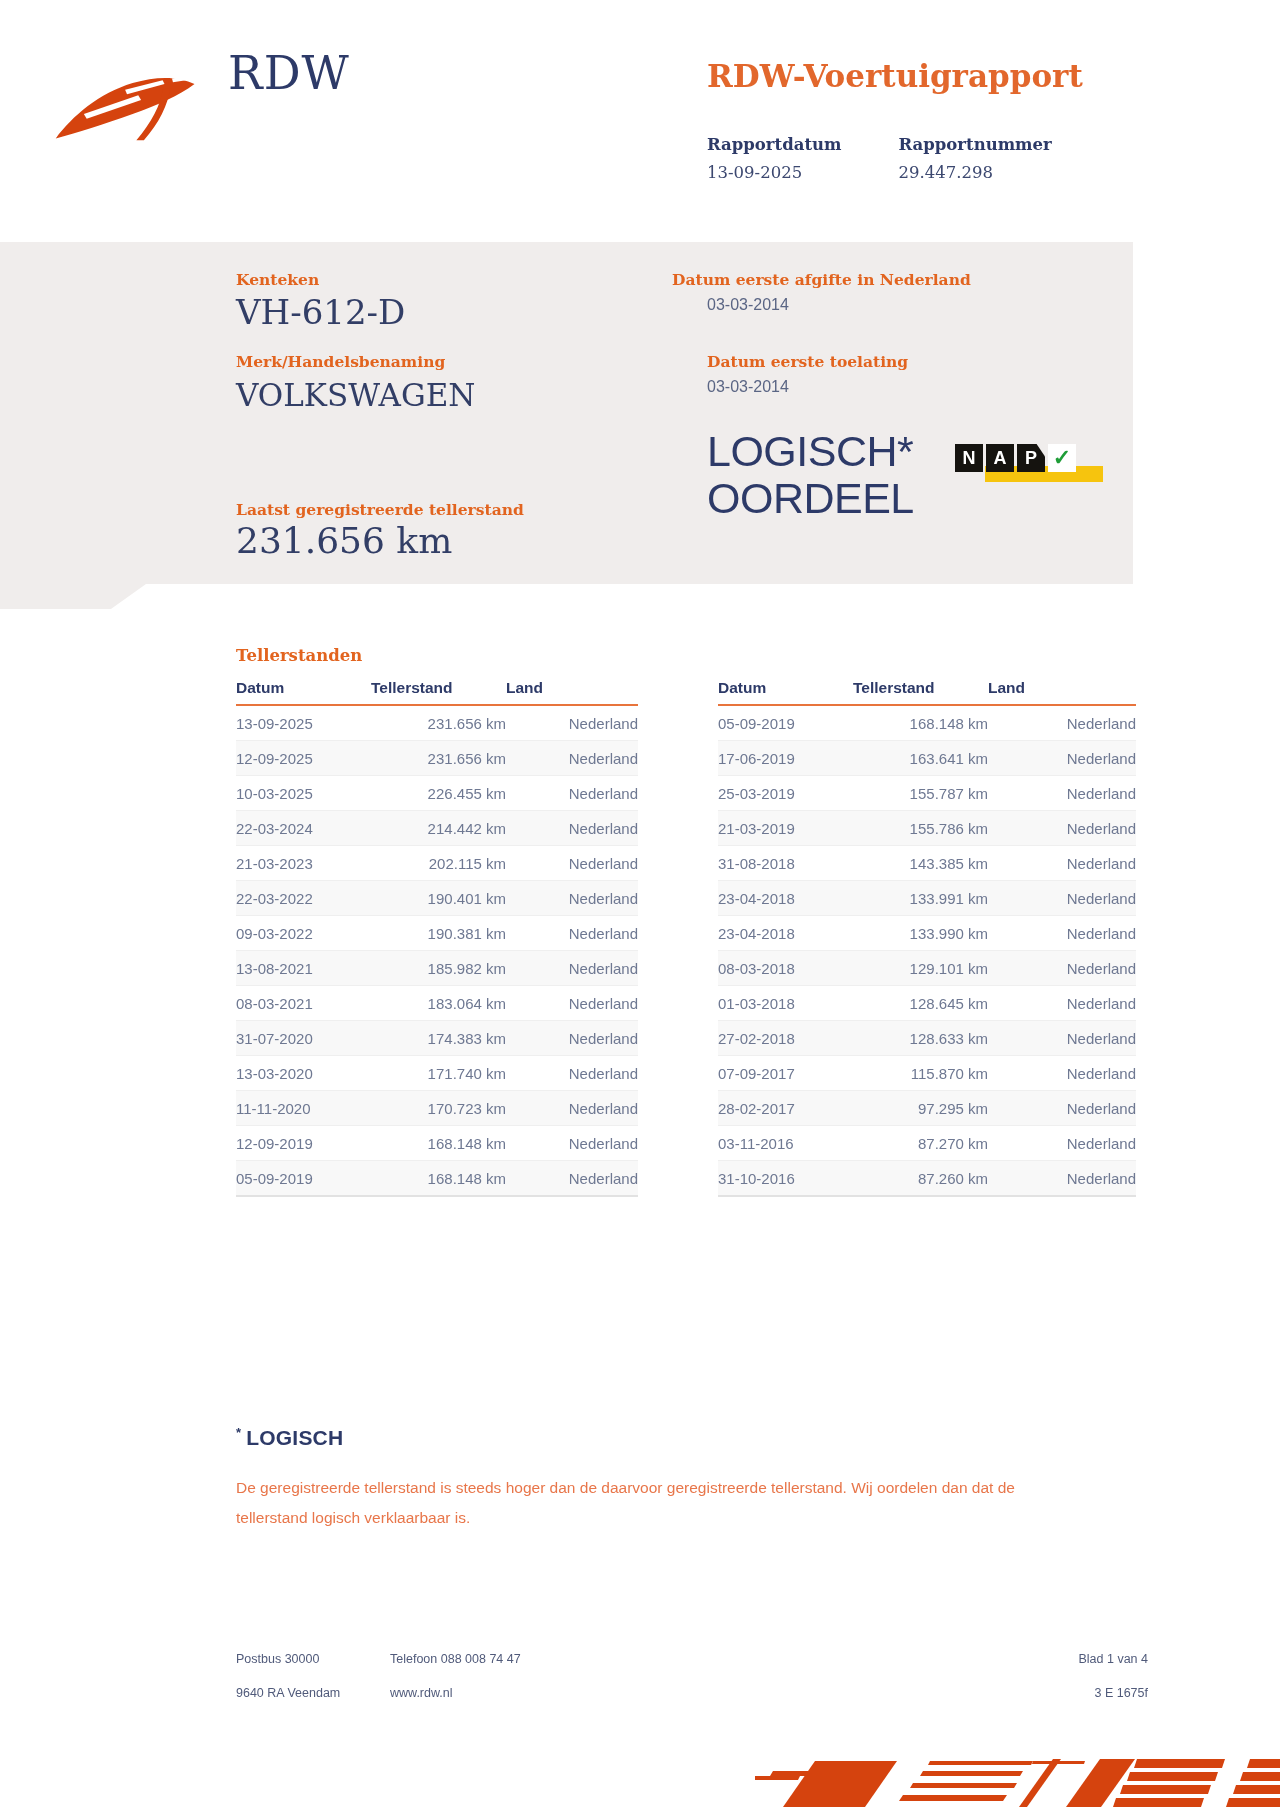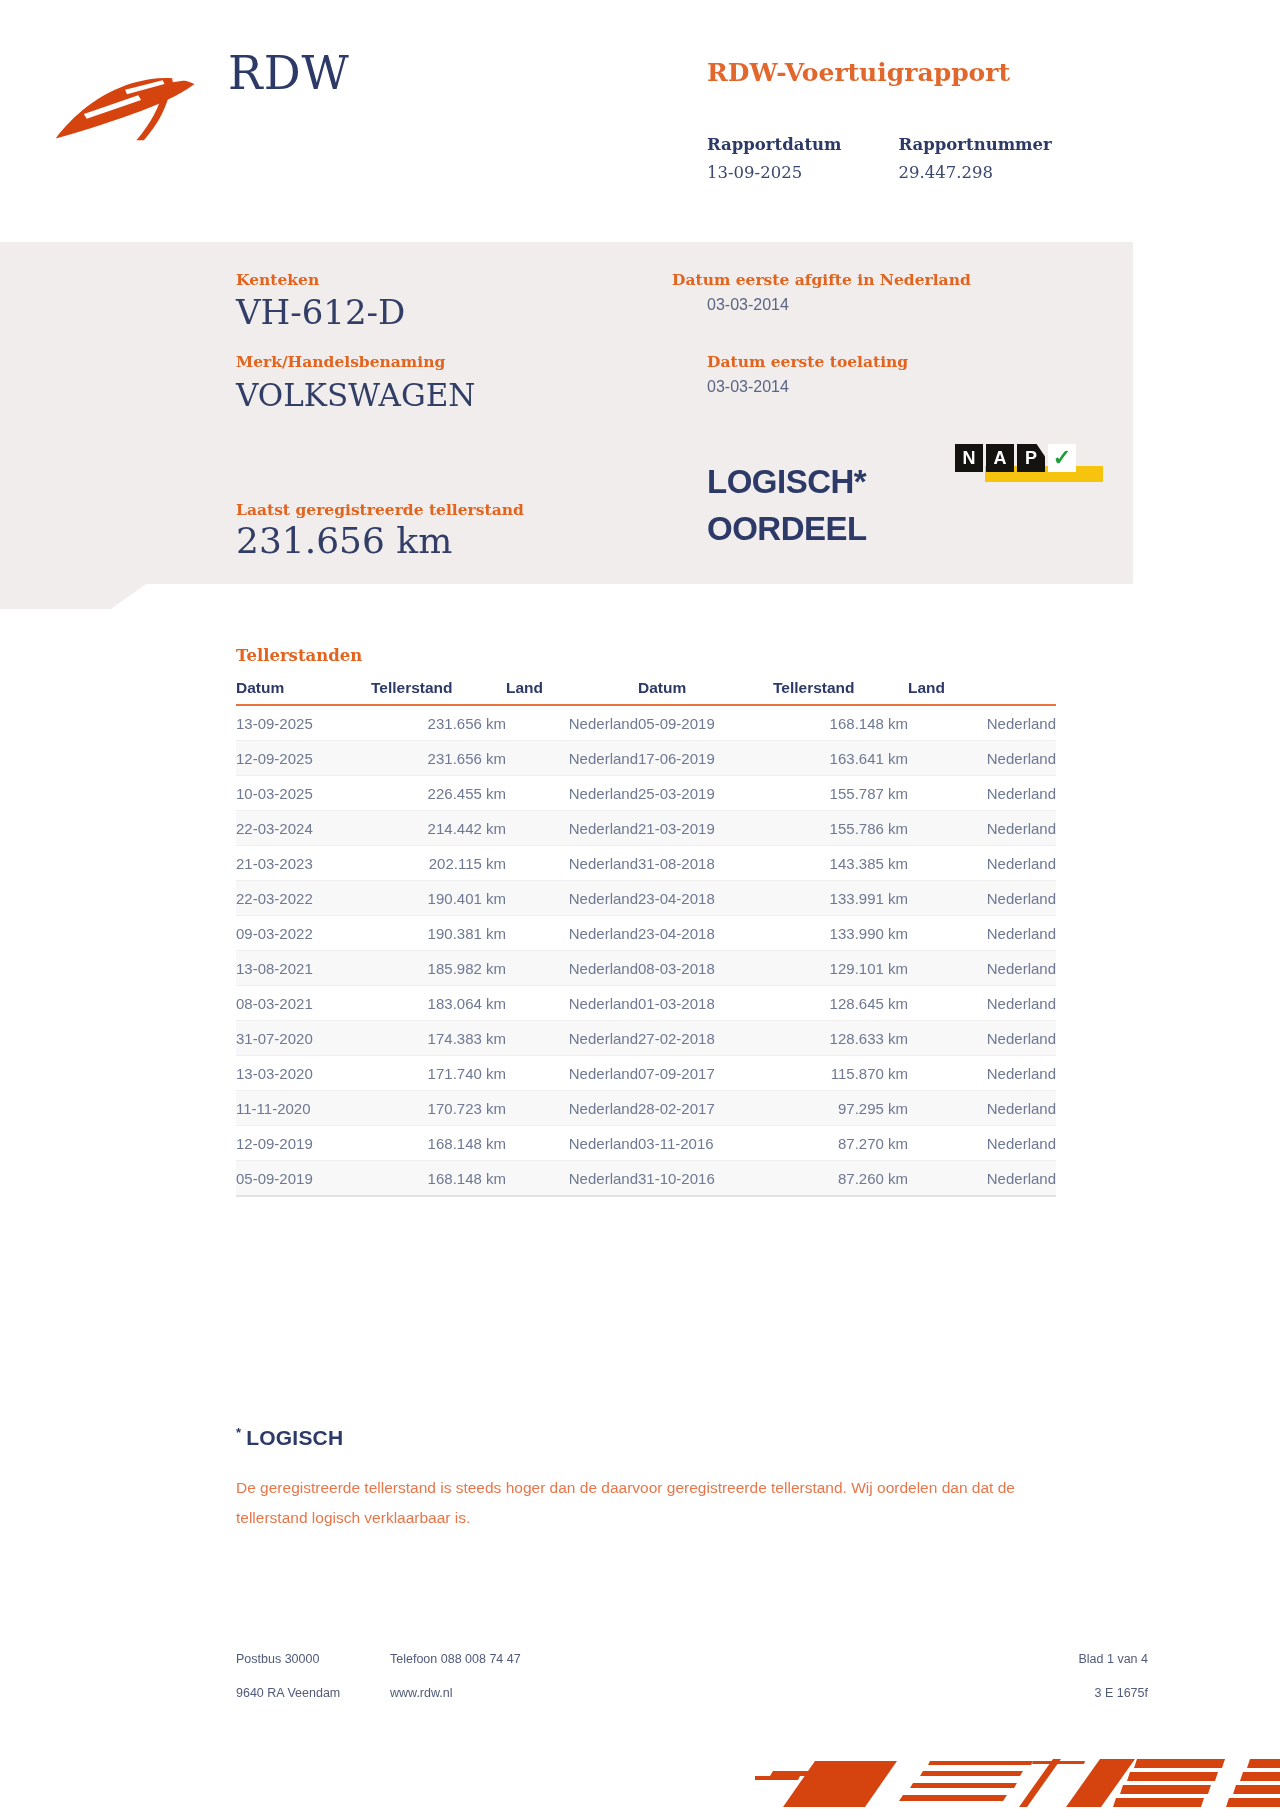--- a/index.html
+++ b/index.html
@@ -4,21 +4,21 @@
 <style>
   html,body{margin:0;padding:0;background:#fff;}
   .page{position:relative;width:1280px;height:1810px;background:#ffffff;overflow:hidden;
         font-family:"Liberation Sans",sans-serif;}
 
   
   .logo-icon{position:absolute;left:52px;top:52px;}
   .logo-text{position:absolute;left:228px;top:46px;font-family:"DejaVu Serif",serif;
              font-size:46px;color:#2d3a68;letter-spacing:1px;}
   .doc-title{position:absolute;left:707px;top:58px;font-family:"DejaVu Serif",serif;
-             font-weight:700;font-size:25px;color:#e2672c;}
+             font-weight:700;font-size:31px;color:#e2672c;}
   .meta{position:absolute;left:707px;top:135px;display:flex;gap:57px;}
   .meta-col{display:flex;flex-direction:column;}
   .meta-col.first{min-width:114px;}
   .meta-label{font-family:"DejaVu Serif",serif;font-weight:700;font-size:16.5px;color:#2d3a68;}
   .meta-value{margin-top:9px;font-family:"DejaVu Serif",serif;font-size:16.5px;color:#3c4870;}
 
   
   .vehicle-panel{position:absolute;left:0;top:242px;width:1133px;height:342px;background:#f0edec;}
   .vehicle-panel-tab{position:absolute;left:0;top:584px;width:146px;height:25px;background:#f0edec;
                      clip-path:polygon(0 0,100% 0,76% 100%,0 100%);}
@@ -28,38 +28,38 @@
   .kenteken-label{left:236px;top:270px;}
   .kenteken-value{left:236px;top:292px;font-size:34px;}
   .merk-label{left:236px;top:352px;}
   .merk-value{left:236px;top:372px;font-size:31px;line-height:46px;}
   .laatst-label{left:236px;top:500px;}
   .laatst-value{left:236px;top:520px;font-size:36px;}
   .afgifte-label{left:672px;top:270px;}
   .afgifte-value{position:absolute;left:707px;top:296px;font-size:16px;color:#5a6584;}
   .toelating-label{left:707px;top:352px;}
   .toelating-value{position:absolute;left:707px;top:378px;font-size:16px;color:#5a6584;}
-  .oordeel{position:absolute;left:707px;top:458px;font-size:33px;font-weight:700;
+  .oordeel{position:absolute;left:707px;top:428px;font-size:43px;font-weight:400;
            line-height:47px;color:#2d3a68;letter-spacing:-0.5px;}
 
   
   .nap{position:absolute;left:955px;top:444px;width:155px;height:50px;}
   .nap-bar{position:absolute;left:30px;top:22px;width:118px;height:16px;background:#f6c40e;}
   .nap-tiles{position:absolute;left:0;top:0;display:flex;gap:3px;}
   .nap-tile{position:relative;width:28px;height:28px;background:#15130f;color:#fff;
             font-weight:700;font-size:18px;display:flex;align-items:center;justify-content:center;}
   .nap-tile.p{clip-path:polygon(0 0,70% 0,100% 45%,100% 100%,0 100%);}
   .nap-check-tile{position:relative;width:28px;height:28px;background:#fff;color:#1f9d38;
             font-weight:700;font-size:22px;display:flex;align-items:center;justify-content:center;}
 
   
   .tables{position:absolute;left:236px;top:646px;width:900px;}
   .section-title{font-family:"DejaVu Serif",serif;font-weight:700;font-size:16.5px;
                  color:#e2641f;margin-bottom:14px;}
-  .tables-row{display:flex;}
+  .tables-row{display:flex;gap:80px;}
   .telltable.t-left{width:402px;}
   .telltable.t-right{width:418px;}
   .thead{display:grid;grid-template-columns:135px 135px 1fr;font-size:15.5px;font-weight:700;
          color:#2d3a68;padding-bottom:7px;border-bottom:2px solid #e8743c;}
   .thead .h-tell,.thead .h-land{text-align:left;}
   .tbody{border-bottom:2px solid #e2e2e2;}
   .trow{display:grid;grid-template-columns:135px 135px 1fr;height:34px;align-items:center;
         font-size:15px;color:#6e7892;}
   .trow:nth-of-type(even){background:#f8f8f8;}
   .trow + .trow{border-top:1px solid #efefef;}

